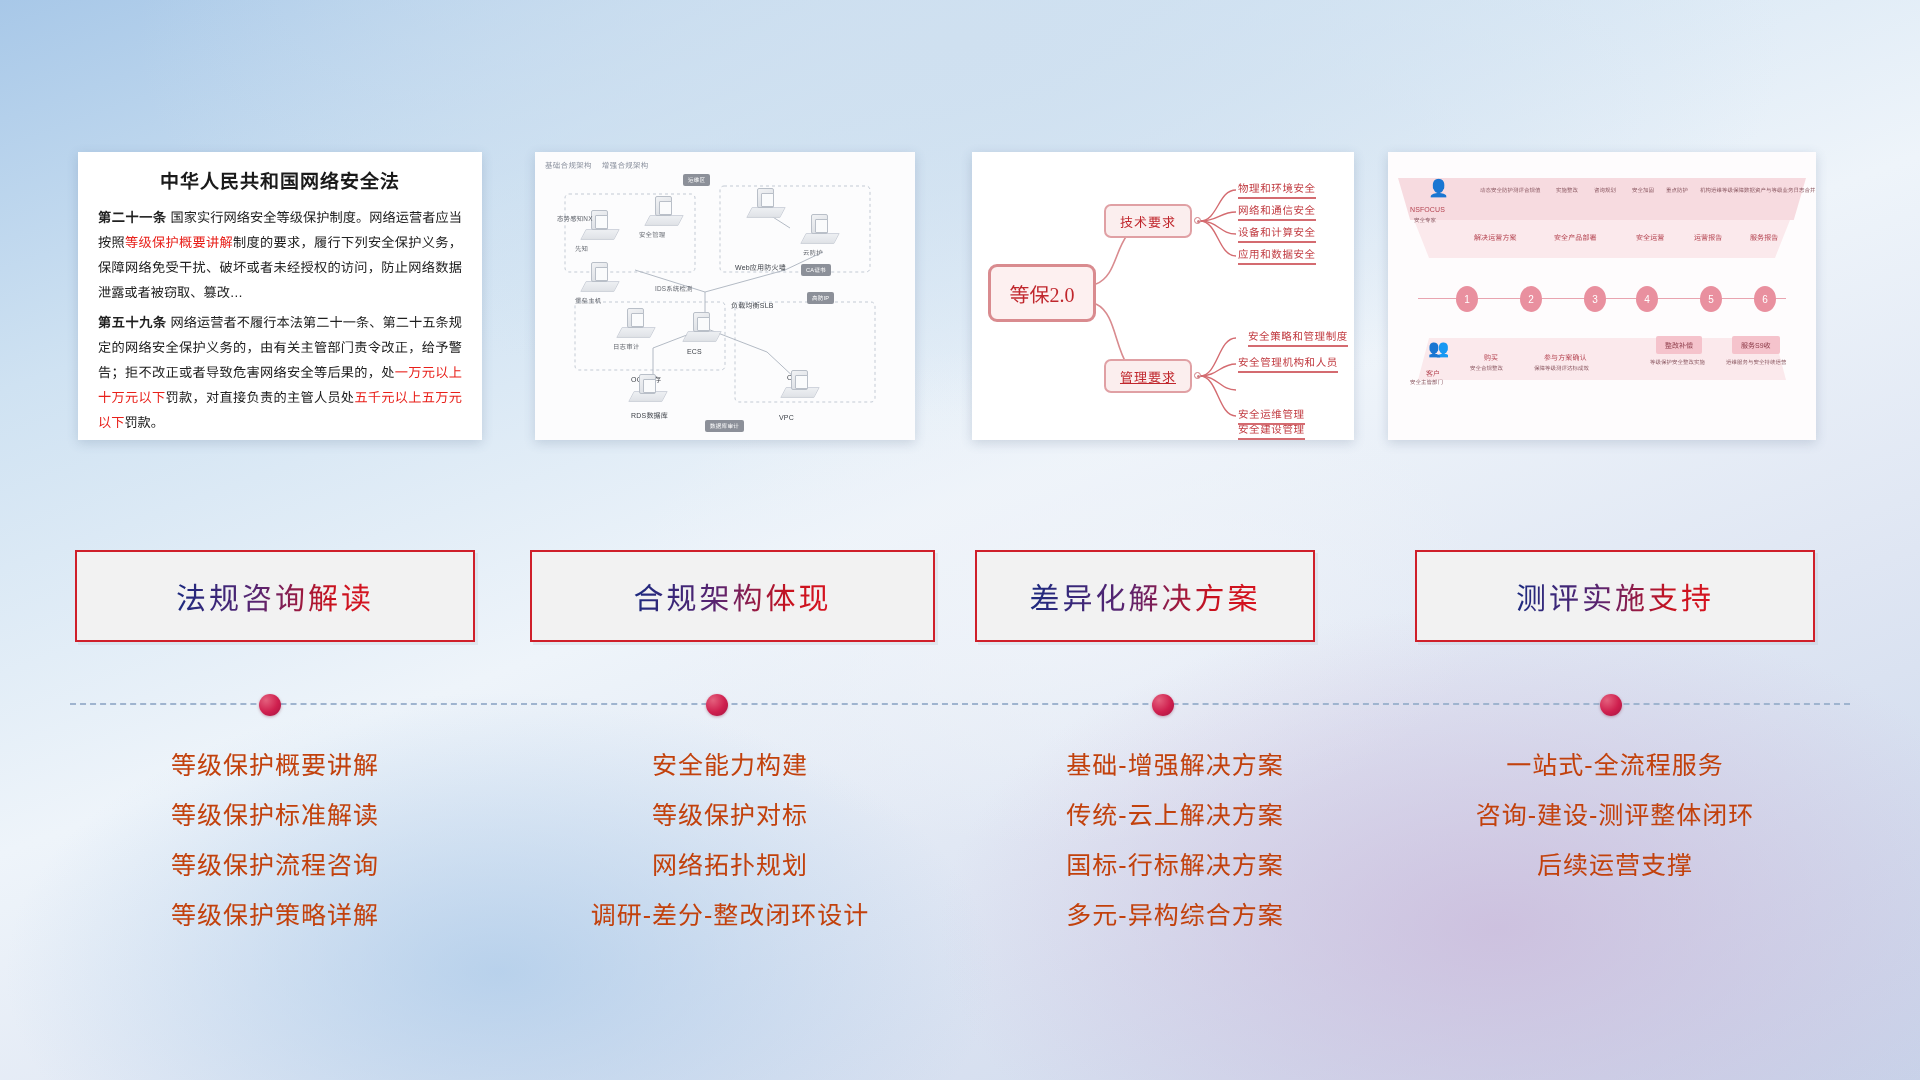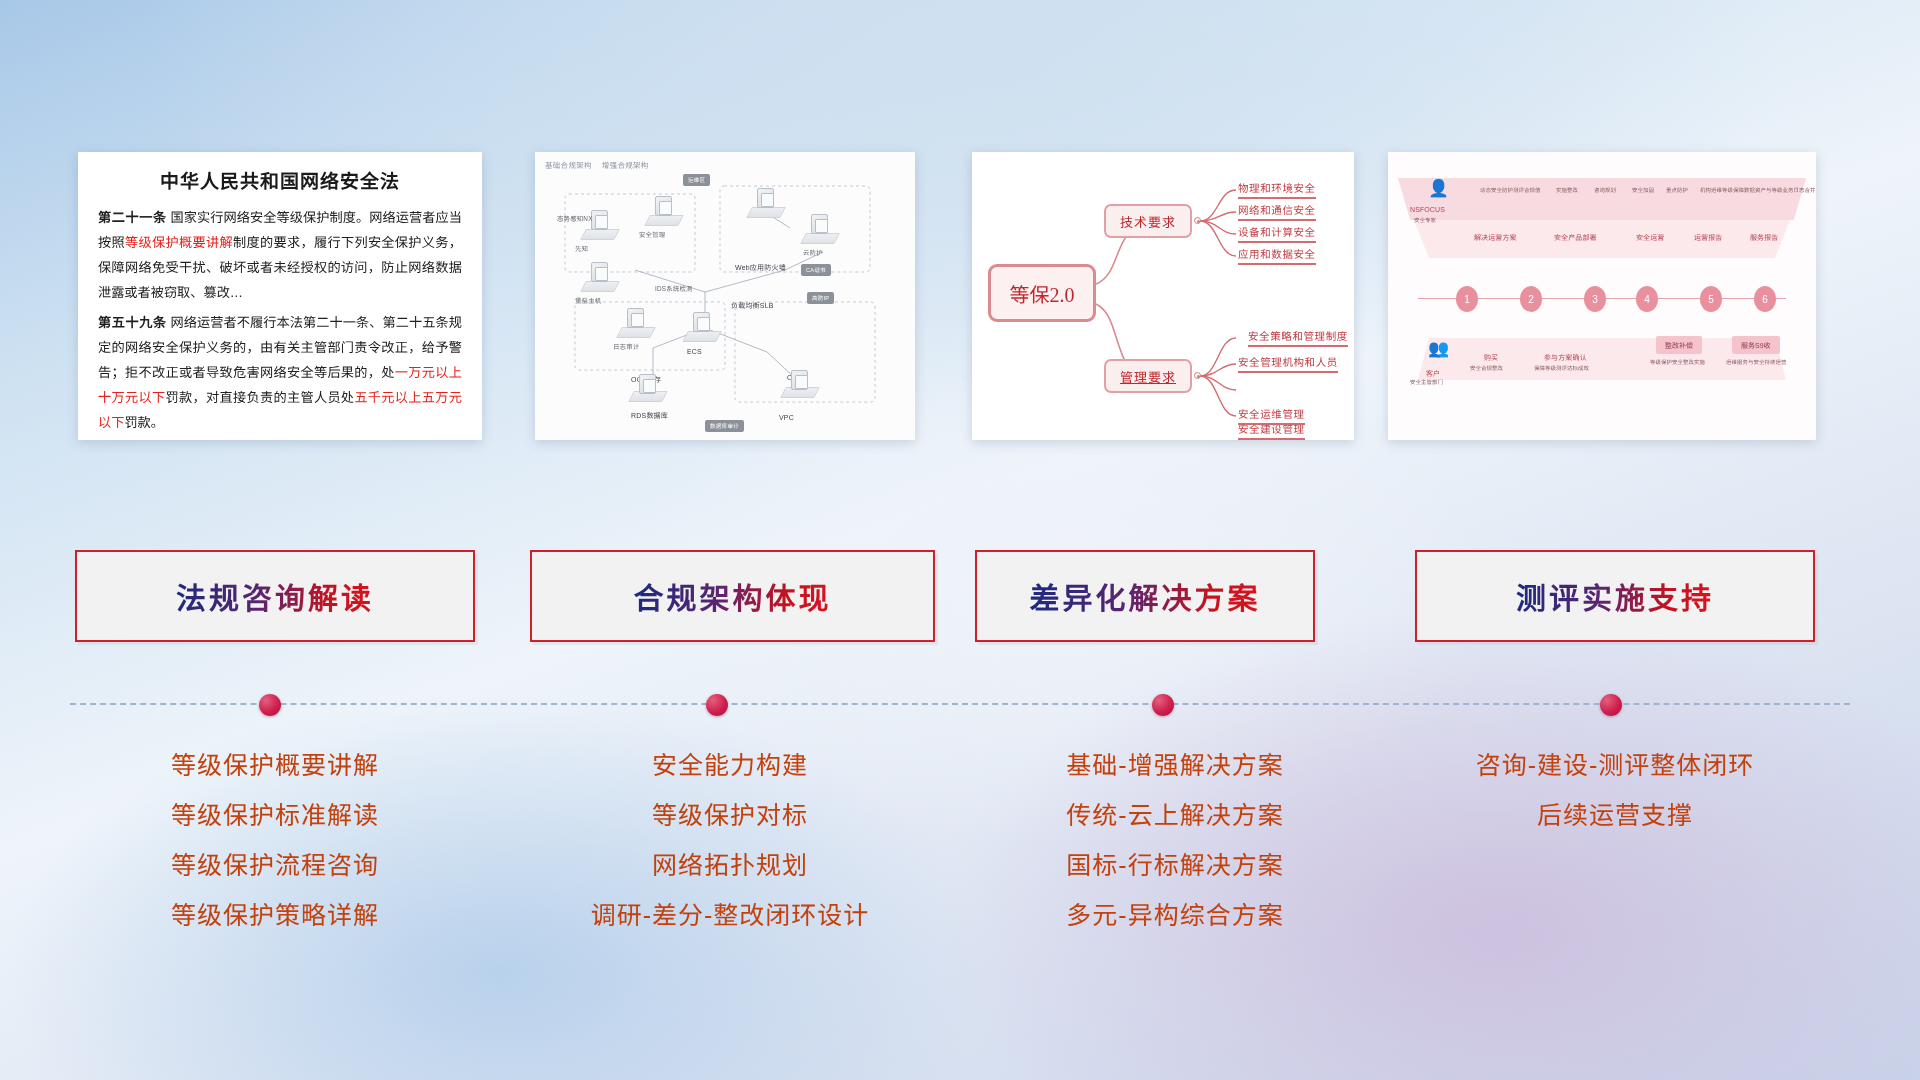--- a/index.html
+++ b/index.html
@@ -129,21 +129,21 @@
 
   
   .heads { position: absolute; top: 550px; left: 0; width: 1920px; height: 96px; }
   .headbox {
     position: absolute; top: 0; height: 92px;
     background: #f2f2f2; border: 2px solid #cf1f2a;
     display: flex; align-items: center; justify-content: center;
     box-shadow: 3px 3px 0 rgba(150,160,180,0.14);
   }
   .headbox span {
-    font-size: 30px; font-weight: 700; letter-spacing: 3px;
+    font-size: 30px; font-weight: 400; letter-spacing: 3px;
     font-family: "Liberation Sans", sans-serif;
     background: linear-gradient(95deg, #1b2a80 0%, #5a2470 42%, #c8121e 78%, #d81420 100%);
     -webkit-background-clip: text; background-clip: text; color: transparent;
   }
   .head-1 { left: 75px;   width: 400px; }
   .head-2 { left: 530px;  width: 405px; }
   .head-3 { left: 975px;  width: 340px; }
   .head-4 { left: 1415px; width: 400px; }
 
   
@@ -388,16 +388,17 @@
     <li>网络拓扑规划</li>
     <li>调研-差分-整改闭环设计</li>
   </ul>
   <ul class="col col-3">
     <li>基础-增强解决方案</li>
     <li>传统-云上解决方案</li>
     <li>国标-行标解决方案</li>
     <li>多元-异构综合方案</li>
   </ul>
   <ul class="col col-4">
+    <li>一站式-全流程服务</li>
     <li>咨询-建设-测评整体闭环</li>
     <li>后续运营支撑</li>
   </ul>
 </div>
 
 </body></html>

